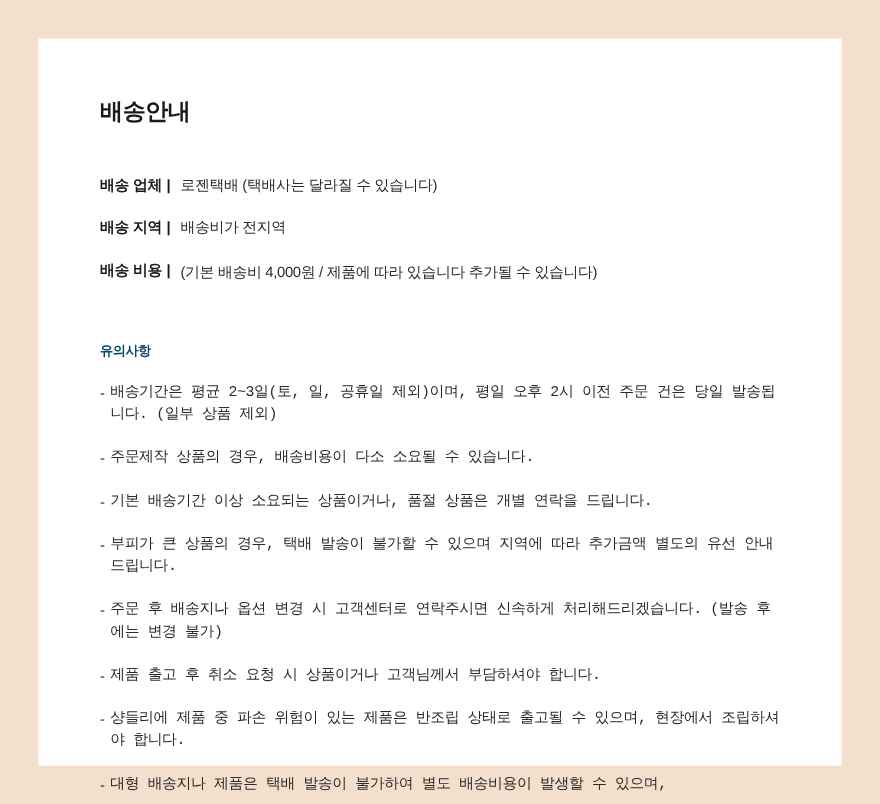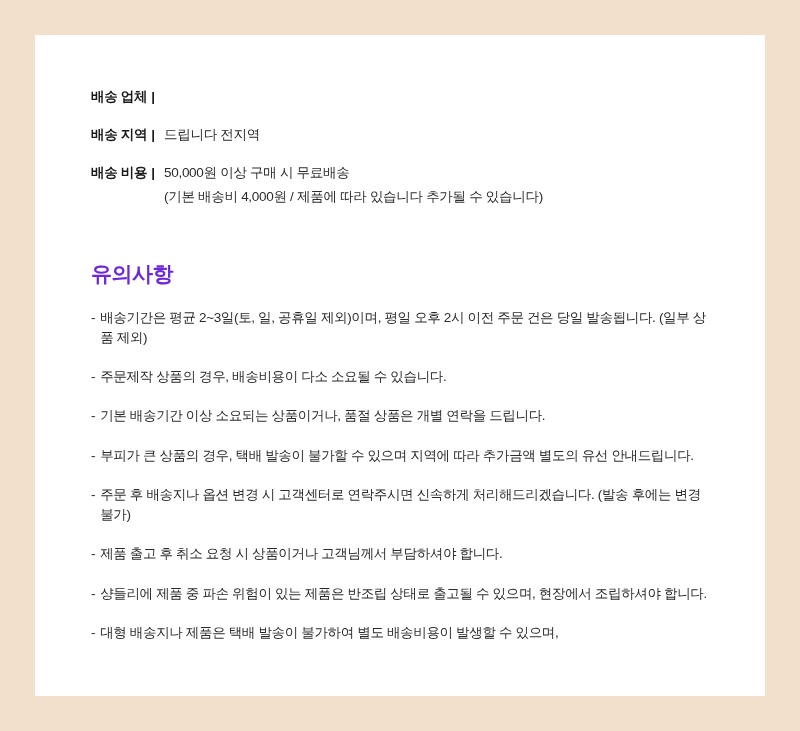--- a/index.html
+++ b/index.html
@@ -26,32 +26,32 @@
     padding: 52px 56px 0 56px;
   }
   h1.section-title {
     font-size: 21px;
     font-weight: bold;
     color: #1a1a1a;
     margin: 0 0 44px 0;
     letter-spacing: -0.5px;
   }
   h2.section-title {
-    font-size: 21px;
+    font-size: 12px;
     font-weight: bold;
-    color: #6d28d9;
+    color: #0c4a6e;
     margin: 0 0 20px 0;
     letter-spacing: -0.5px;
   }
   .ship-rows {
     margin-bottom: 52px;
   }
   .ship-row {
     display: flex;
-    align-items: flex-start;
+    align-items: center;
     font-size: 13.5px;
     color: #2b2b2b;
     margin-bottom: 17px;
     line-height: 1.55;
   }
   .ship-label {
     font-weight: bold;
     color: #1a1a1a;
     white-space: nowrap;
     flex: 0 0 auto;
@@ -84,47 +84,49 @@
     letter-spacing: -0.35px;
     display: flex;
     align-items: flex-start;
   }
   .notice-dash {
     flex: 0 0 auto;
     padding-right: 5px;
   }
   .notice-text {
     flex: 1 1 auto;
+    font-family: Liberation Mono, monospace;
   }
 </style>
 </head>
 <body>
 
 <div class="page">
   <div class="inner">
 
+    <h1 class="section-title">배송안내</h1>
 
     <div class="ship-rows">
 
       <div class="ship-row">
         <span class="ship-label">배송 업체</span>
         <span class="ship-bar">|</span>
+        <span class="ship-value">로젠택배 (택배사는 달라질 수 있습니다)</span>
       </div>
 
       <div class="ship-row">
         <span class="ship-label">배송 지역</span>
         <span class="ship-bar">|</span>
-        <span class="ship-value">드립니다 전지역</span>
+        <span class="ship-value">배송비가 전지역</span>
       </div>
 
       <div class="ship-row">
         <span class="ship-label">배송 비용</span>
         <span class="ship-bar">|</span>
         <span class="ship-value">
-          <span>50,000원 이상 구매 시 무료배송</span>
           <span class="sub">(기본 배송비 4,000원 / 제품에 따라 있습니다 추가될 수 있습니다)</span>
         </span>
       </div>
 
     </div>
 
     <h2 class="section-title">유의사항</h2>
 
     <ul class="notice-list">
       <li class="notice-item">

